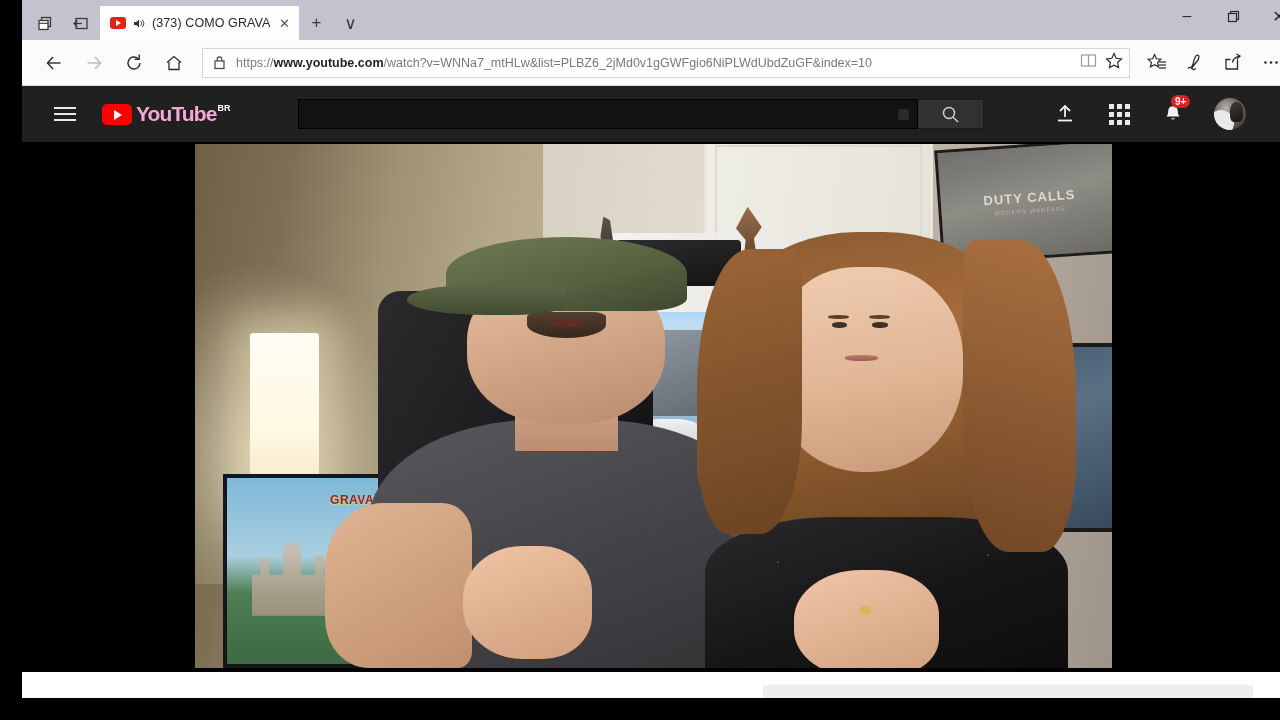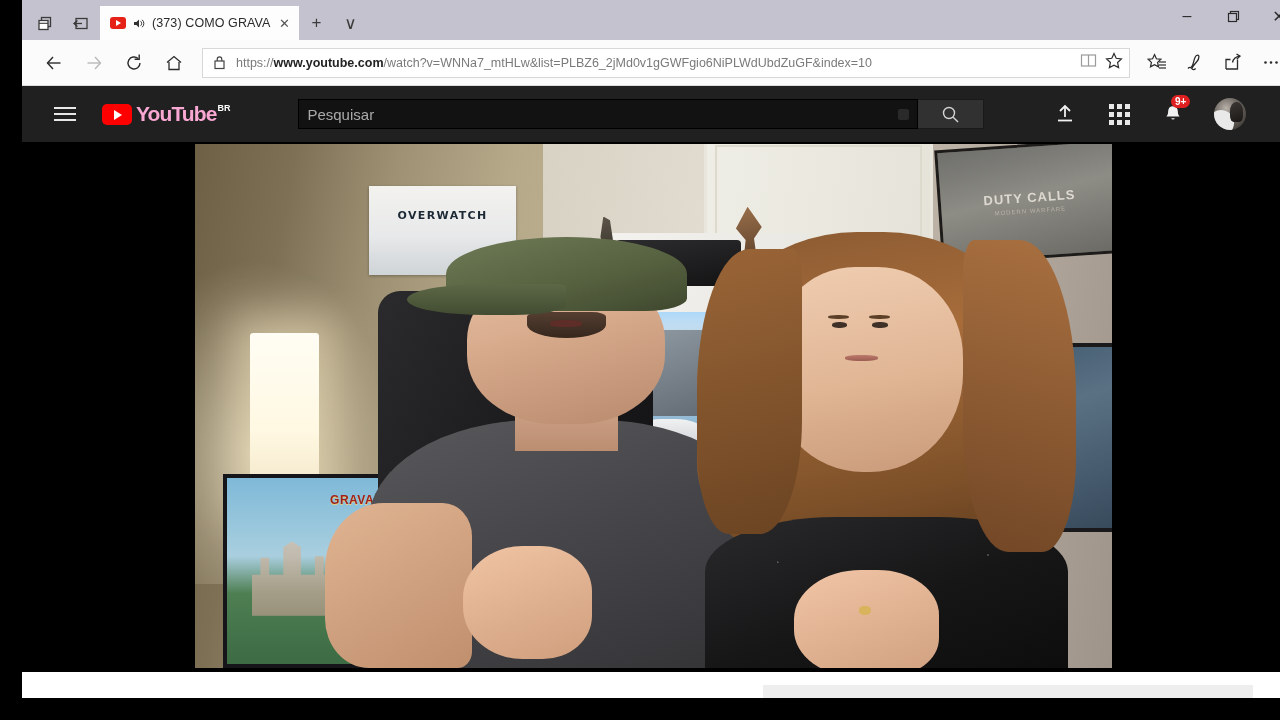--- a/index.html
+++ b/index.html
@@ -571,21 +571,20 @@
       </div>
 
       <div class="yt-logo">
         <span class="yt-logo-mark"></span>
         <span class="yt-wordmark">YouTube</span>
         <span class="yt-country">BR</span>
       </div>
 
       <div class="yt-search-wrap">
         <div class="yt-search">
-          <input class="yt-search-input" type="text" placeholder="Pesquisar" style="">
           <span class="yt-search-dot"></span>
         </div>
         <div class="yt-search-btn">
           <svg width="19" height="19" viewBox="0 0 19 19">
             <circle cx="8" cy="8" r="5.5" fill="none" stroke="#d4d4d4" stroke-width="1.4"></circle>
             <line x1="12.2" y1="12.2" x2="17" y2="17" stroke="#d4d4d4" stroke-width="1.4"></line>
           </svg>
         </div>
       </div>
 
@@ -628,23 +627,20 @@
 
       <div class="player">
 
         <div class="video">
           <div class="scene">
             <div class="wall-left"></div>
             <div class="wall-mid"></div>
             <div class="wall-right"></div>
             <div class="door"></div>
 
-            <div class="poster-ow">
-              <span>OVERWATCH</span>
-            </div>
 
             <div class="poster-duty">
               <b>DUTY CALLS</b>
               <i>MODERN WARFARE</i>
             </div>
 
             <div class="switchplate"></div>
 
             <div class="poster-bf">
               <span>BATTLEFIELD 4</span>

